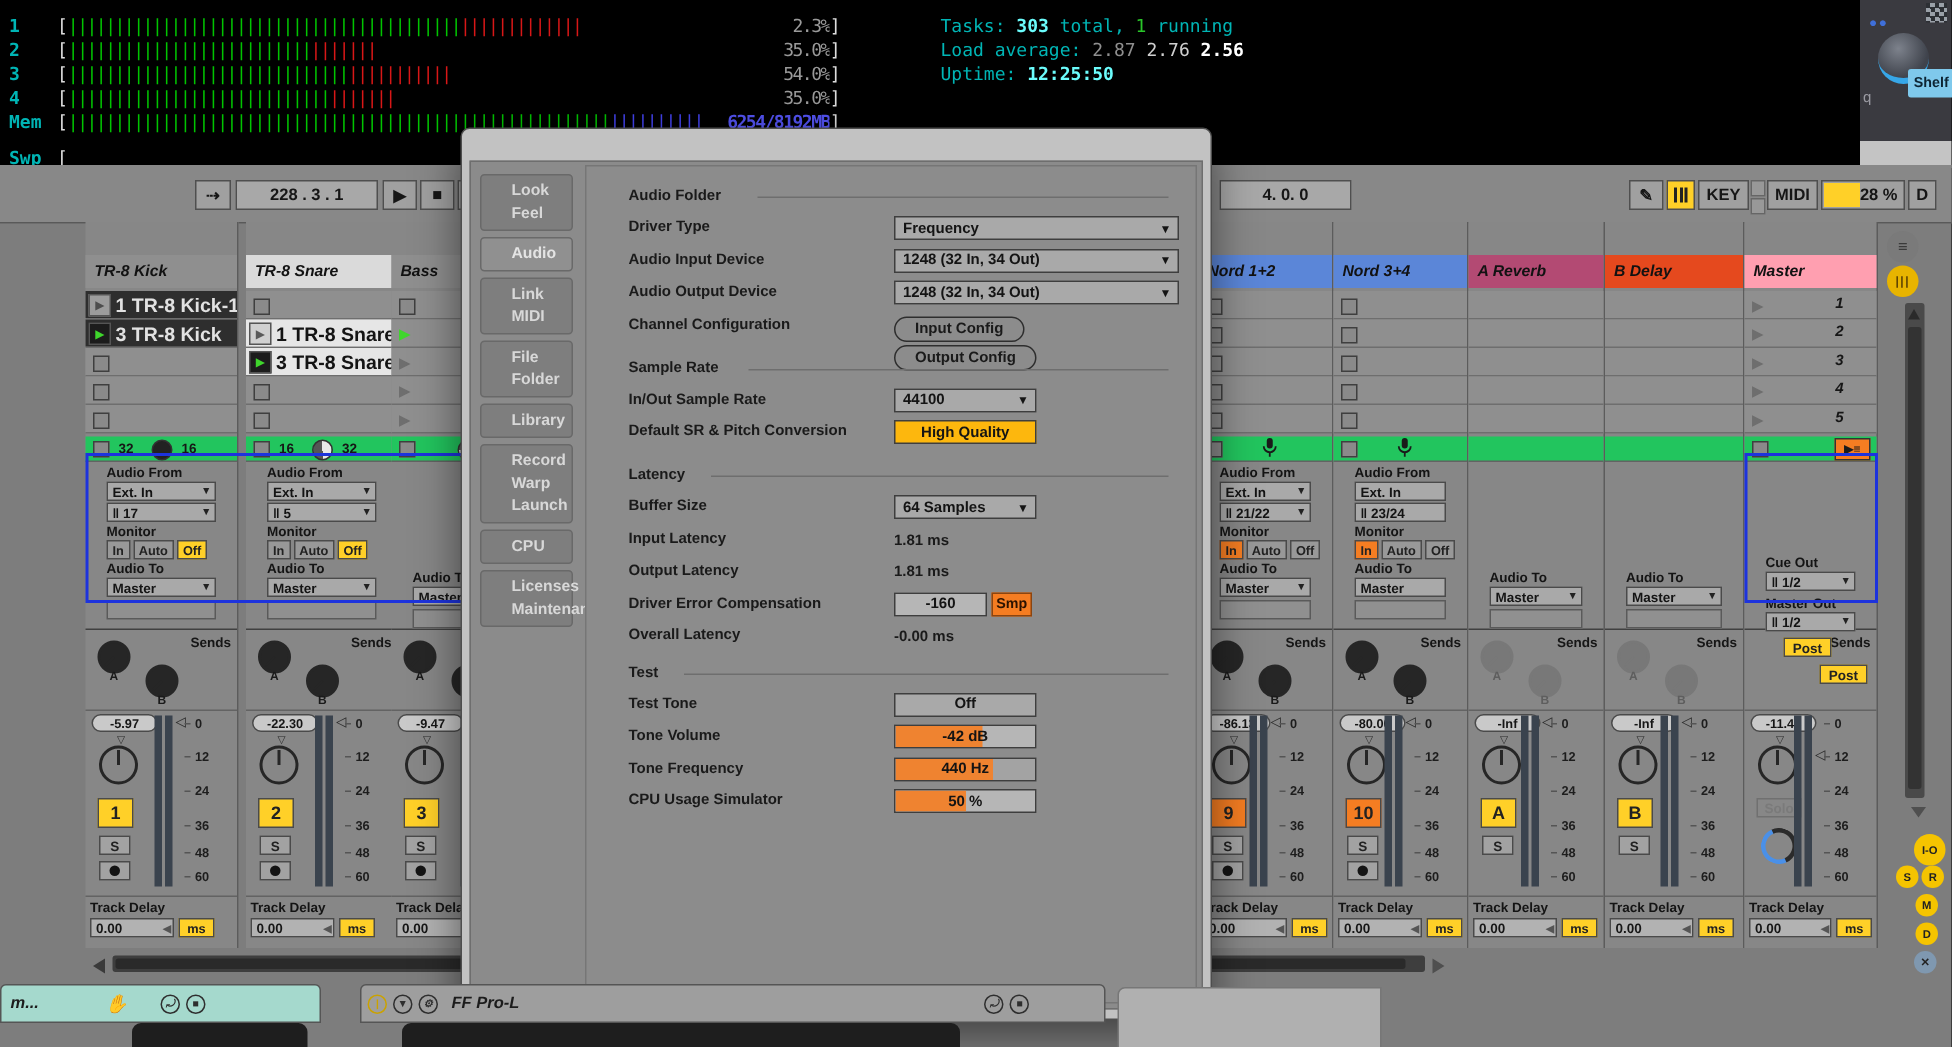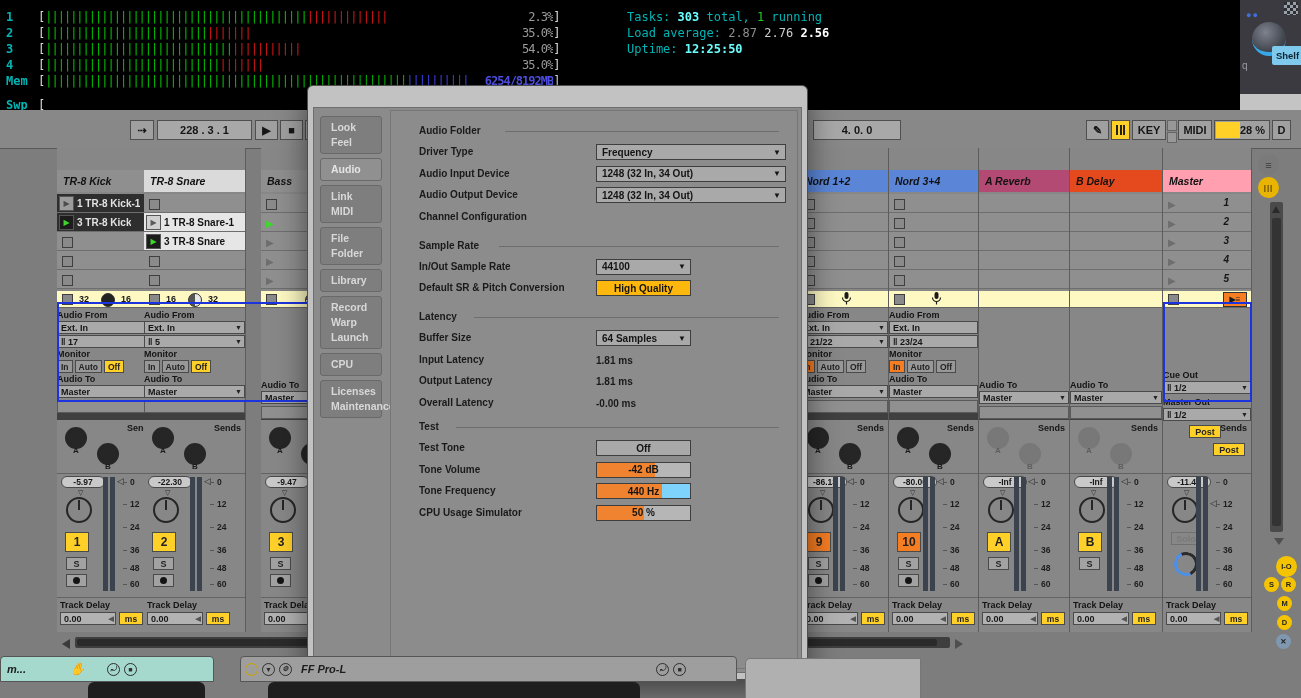--- a/index.html
+++ b/index.html
@@ -42,28 +42,28 @@
   
   .track{position:absolute;top:38px;height:484px;background:#878787;border-right:1px solid #5c5c5c;box-sizing:border-box;}
   .thead{position:absolute;left:0;top:22px;width:100%;height:22px;display:flex;align-items:center;
     font-size:10.5px;font-style:italic;font-weight:bold;color:#121212;padding-left:6px;box-sizing:border-box;}
   .slots{position:absolute;left:0;top:46px;width:100%;height:96px;}
   .slot{position:relative;width:100%;height:19px;background:#8f8f8f;border-bottom:1px solid #6e6e6e;box-sizing:border-box;}
   .stopbox{position:absolute;left:5px;top:5px;width:9px;height:9px;background:#8a8a8a;border:1px solid #3f3f3f;}
   .clip{position:absolute;inset:0;display:flex;align-items:center;}
   .clipbtn{width:13px;height:13px;margin:0 3px 0 2px;border:1px solid #555;display:flex;align-items:center;
     justify-content:center;font-size:8px;flex:0 0 auto;}
-  .cliplabel{font-size:10px;font-weight:bold;white-space:nowrap;overflow:hidden;}
+  .cliplabel{font-size:13px;font-weight:bold;white-space:nowrap;overflow:hidden;}
   .tri-glyph{font-size:10px;color:#6b6b6b;margin-left:5px;}
   .scene-num{position:absolute;right:22px;top:3px;font-size:10px;font-style:italic;font-weight:bold;color:#161616;}
-  .status{position:absolute;left:0;top:143px;width:100%;height:17px;background:#fef9c3;
+  .status{position:absolute;left:0;top:143px;width:100%;height:17px;background:#22c55e;
     border-bottom:1px solid #636363;box-sizing:border-box;font-size:9px;font-weight:bold;color:#161616;}
   .pie{position:absolute;top:2px;width:12px;height:12px;border-radius:50%;border:1px solid #333;}
-  .io{position:absolute;left:0;top:160px;width:100%;height:112px;border-bottom:7px solid #404040;
-    box-sizing:border-box;padding:2px 0;font-size:9px;color:#141414;}
+  .io{position:absolute;left:0;top:160px;width:100%;height:112px;border-bottom:1px solid #404040;
+    box-sizing:border-box;padding:2px 14px;font-size:9px;color:#141414;}
   .iolabel{font-weight:bold;height:10px;line-height:10px;}
   .dd{height:13px;background:#a9a9a9;border:1px solid #4a4a4a;margin:1px 0;display:flex;align-items:center;
     font-size:9px;font-weight:bold;color:#141414;padding:0 3px;box-sizing:border-box;position:relative;}
   .dd .arr{position:absolute;right:2px;font-size:7px;color:#222;}
   .monrow{display:flex;gap:2px;height:13px;margin:1px 0;}
   .monbtn{border:1px solid #4a4a4a;background:#989898;font-size:8.5px;font-weight:bold;color:#222;
     display:flex;align-items:center;justify-content:center;padding:0 3px;box-sizing:border-box;}
   .blankfield{height:11px;background:#909090;border:1px solid #5a5a5a;margin-top:2px;}
   .sends{position:absolute;left:0;top:272px;width:100%;height:54px;border-bottom:1px solid #636363;box-sizing:border-box;}
   .sends-lbl{position:absolute;right:4px;top:3px;font-size:9px;font-weight:bold;color:#161616;}
@@ -121,21 +121,21 @@
   #prefs{position:absolute;left:307px;top:85px;width:501px;height:595px;z-index:10;
     background:#c2c2c2;border:1px solid #4e4e4e;border-radius:6px 6px 4px 4px;
     box-shadow:0 10px 30px rgba(0,0,0,.5);box-sizing:border-box;}
   #prefs-titlebar{position:absolute;left:0;top:0;width:100%;height:21px;
     background:linear-gradient(#cfcfcf,#b4b4b4);border-bottom:1px solid #8a8a8a;border-radius:6px 6px 0 0;
     display:flex;align-items:center;justify-content:center;font-size:12px;color:#333;}
   .tl{position:absolute;top:5px;width:11px;height:11px;border-radius:50%;box-sizing:border-box;}
   #prefs-body{position:absolute;left:5px;top:21px;right:5px;bottom:6px;background:#8b8b8b;
     border:1px solid #6e6e6e;box-sizing:border-box;}
   #prefs-tabs{position:absolute;left:4px;top:4px;width:66px;}
-  .ptab{margin:4px 2px;background:#7e7e7e;border:1px solid #696969;border-radius:3px;padding:3px 10px;
+  .ptab{margin:4px 2px;background:#7e7e7e;border:1px solid #696969;border-radius:3px;padding:3px 20px;
     color:#d8d8d8;font-size:10.5px;font-weight:bold;line-height:15px;}
   .ptab.active{background:#909090;color:#e4e4e4;}
   #prefs-panel{position:absolute;left:76px;top:2px;right:3px;bottom:3px;background:#8c8c8c;
     border:1px solid #767676;box-sizing:border-box;padding:8px 0 0 0;overflow:hidden;}
   .prow{position:relative;margin-left:28px;margin-right:18px;}
   .prow .plabel{position:absolute;left:0;top:3px;font-size:10px;font-weight:bold;color:#1a1a1a;}
   .pctrl{position:absolute;left:177px;top:1px;}
   .psec{height:24px;}
   .psec .seclabel{position:absolute;left:0;top:6px;font-size:10px;font-weight:bold;color:#1a1a1a;}
   .psec .secline{position:absolute;right:0;top:12px;height:1px;background:#6e6e6e;}
@@ -342,21 +342,21 @@
           <div class="iolabel">Track Delay</div>
           <div class="tdrow">
             <div class="tdfield">
               <span>0.00</span>
               <span class="la">◀</span>
             </div>
             <div class="msbtn">ms</div>
           </div>
         </div>
       </div>
-      <div class="track" style="left: 144px; width: 102px;">
+      <div class="track" style="left: 164px; width: 102px;">
         <div class="thead" style="background: rgb(218, 218, 218);">TR-8 Snare</div>
         <div class="slots">
           <div class="slot">
             <div class="stopbox"></div>
           </div>
           <div class="slot">
             <div class="clip" style="background: rgb(230, 230, 230); color: rgb(20, 20, 20);">
               <div class="clipbtn" style="background: rgb(208, 208, 208);">
                 <span style="color: rgb(90, 90, 90);"> ▶</span>
               </div>
@@ -1009,20 +1009,21 @@
           <span class="plabel">Audio Output Device</span>
           <div class="pctrl">
             <div class="pdd" style="width: 190px;">
               <span>1248 (32 In, 34 Out)</span>
               <span class="arr">▼</span>
             </div>
           </div>
         </div>
         <div class="prow" style="height: 26px;">
           <span class="plabel">Channel Configuration</span>
+          <div class="pctrl"><div class="pillbtn">Input Config</div><div class="pillbtn">Output Config</div></div>
         </div>
         <div class="prow psec">
           <span class="seclabel">Sample Rate</span>
           <div class="secline" style="left: 80.2px;"></div>
         </div>
         <div class="prow" style="height: 21.5px;">
           <span class="plabel">In/Out Sample Rate</span>
           <div class="pctrl">
             <div class="pdd" style="width: 95px;">
               <span>44100</span>
@@ -1057,20 +1058,27 @@
             <div class="ptext">1.81 ms</div>
           </div>
         </div>
         <div class="prow" style="height: 21.5px;">
           <span class="plabel">Output Latency</span>
           <div class="pctrl">
             <div class="ptext">1.81 ms</div>
           </div>
         </div>
         <div class="prow" style="height: 21.5px;">
+          <span class="plabel">Driver Error Compensation</span>
+          <div class="pctrl" style="display: flex;">
+            <div class="numf">-160</div>
+            <div class="smp">Smp</div>
+          </div>
+        </div>
+        <div class="prow" style="height: 21.5px;">
           <span class="plabel">Overall Latency</span>
           <div class="pctrl">
             <div class="ptext">-0.00 ms</div>
           </div>
         </div>
         <div class="prow psec">
           <span class="seclabel">Test</span>
           <div class="secline" style="left: 36.8px;"></div>
         </div>
         <div class="prow" style="height: 21.5px;">
@@ -1086,21 +1094,21 @@
           <div class="pctrl">
             <div class="pbox" style="background: rgb(182, 182, 182);">
               <div class="pfill" style="width: 62%;"></div>
               <span class="pboxtxt">-42 dB</span>
             </div>
           </div>
         </div>
         <div class="prow" style="height: 21.5px;">
           <span class="plabel">Tone Frequency</span>
           <div class="pctrl">
-            <div class="pbox" style="background: #7dd3fc;">
+            <div class="pbox" style="background: #a3a3a3;">
               <div class="pfill" style="width: 70%;"></div>
               <span class="pboxtxt">440 Hz</span>
             </div>
           </div>
         </div>
         <div class="prow" style="height: 21.5px;">
           <span class="plabel">CPU Usage Simulator</span>
           <div class="pctrl">
             <div class="pbox" style="background: rgb(182, 182, 182);">
               <div class="pfill" style="width: 50%;"></div>

